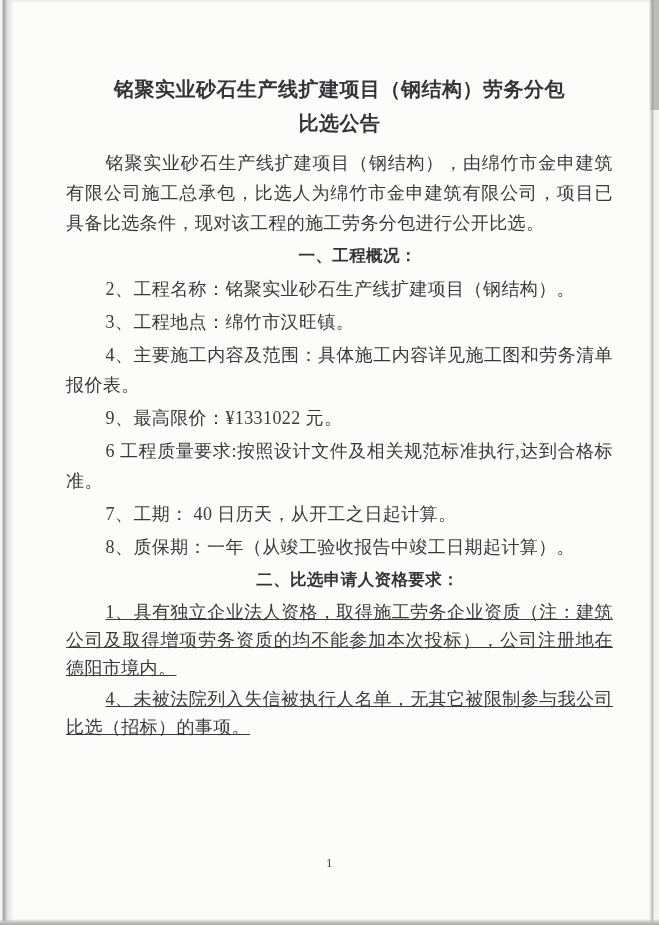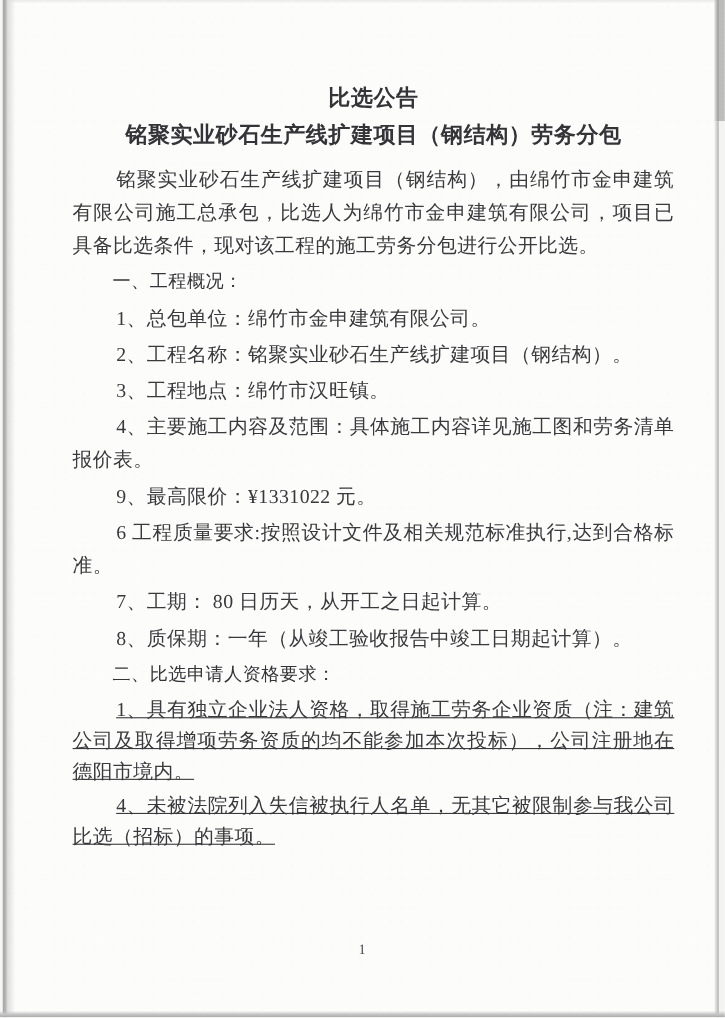--- a/index.html
+++ b/index.html
@@ -73,25 +73,26 @@
     margin: 0 0 3px 0;
     font-size: 18px;
     line-height: 30px;
     letter-spacing: 0.4px;
     text-align: justify;
     text-indent: 2.2em;
   }
   .heading {
     margin: 0 0 3px 0;
     font-size: 16.5px;
-    font-weight: normal;
+    font-weight: bold;
     line-height: 30px;
     letter-spacing: 0.4px;
     text-indent: 2.2em;
     color: #333338;
+    text-align: center;
   }
   .sec2 .para { line-height: 28px; text-decoration: underline; }
 
   .underlined {
     text-underline-offset: 3px;
     white-space: pre;
   }
 
   .page-number {
     position: absolute;
@@ -109,39 +110,38 @@
 
 <div class="page">
   <div class="scan-edge-top"></div>
   <div class="scan-edge-left"></div>
   <div class="scan-edge-right"></div>
   <div class="scan-edge-bottom"></div>
 
   <div class="content">
 
     <h1 class="title">
+      <span class="title-line">铭聚实业砂石生产线扩建项目（钢结构）劳务分包</span>
       <span class="title-line">比选公告</span>
-      <span class="title-line">铭聚实业砂石生产线扩建项目（钢结构）劳务分包</span>
     </h1>
 
     <p class="para">铭聚实业砂石生产线扩建项目（钢结构），由绵竹市金申建筑有限公司施工总承包，比选人为绵竹市金申建筑有限公司，项目已具备比选条件，现对该工程的施工劳务分包进行公开比选。</p>
 
     <h2 class="heading">一、工程概况：</h2>
 
     <div class="sec1">
-      <p class="para">1、总包单位：绵竹市金申建筑有限公司。</p>
       <p class="para">2、工程名称：铭聚实业砂石生产线扩建项目（钢结构）。</p>
       <p class="para">3、工程地点：绵竹市汉旺镇。</p>
       <p class="para">4、主要施工内容及范围：具体施工内容详见施工图和劳务清单报价表。</p>
       <p class="para">
         <span>9、最高限价：</span><span class="underlined">¥1331022</span><span> 元。</span>
       </p>
       <p class="para">6 工程质量要求:按照设计文件及相关规范标准执行,达到合格标准。</p>
       <p class="para">
-        <span>7、工期：</span><span class="underlined"> 80 </span><span>日历天，从开工之日起计算。</span>
+        <span>7、工期：</span><span class="underlined"> 40 </span><span>日历天，从开工之日起计算。</span>
       </p>
       <p class="para">8、质保期：一年（从竣工验收报告中竣工日期起计算）。</p>
     </div>
 
     <h2 class="heading">二、比选申请人资格要求：</h2>
 
     <div class="sec2">
       <p class="para">1、具有独立企业法人资格，取得施工劳务企业资质（注：建筑公司及取得增项劳务资质的均不能参加本次投标），公司注册地在德阳市境内。</p>
       <p class="para">4、未被法院列入失信被执行人名单，无其它被限制参与我公司比选（招标）的事项。</p>
     </div>

